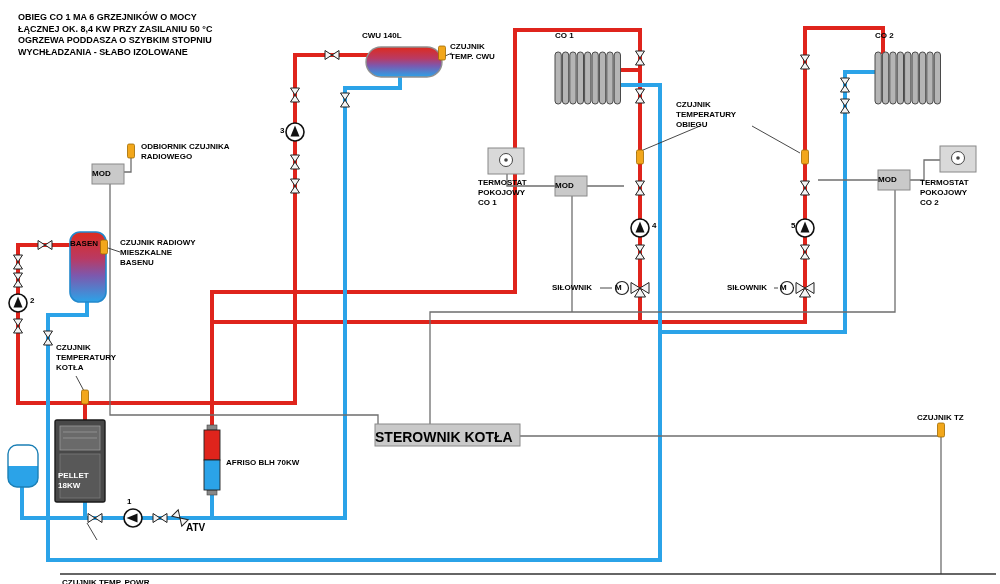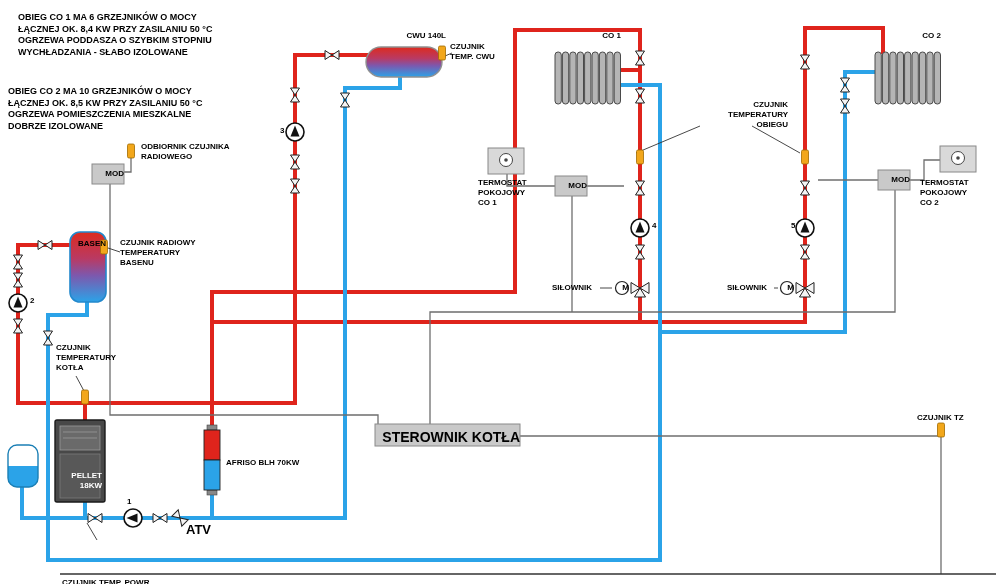--- a/index.html
+++ b/index.html
@@ -11,25 +11,25 @@
   .pipe{fill:none;stroke-linecap:square;stroke-linejoin:miter;stroke-width:4;}
   .pipe-supply{stroke:var(--supply,#df241c);}
   .pipe-return{stroke:var(--return,#2ba3e8);}
   .wire{fill:none;stroke:var(--wire,#6e6e6e);stroke-width:1.3;}
   .wire-dark{fill:none;stroke:#333;stroke-width:1.6;}
   .pointer{fill:none;stroke:#333;stroke-width:0.9;}
   .lbl{
     position:absolute;font-size:8px;font-weight:bold;color:#000;
     white-space:pre-line;line-height:1.28;letter-spacing:0;
   }
-  .lbl.center{text-align:right;}
+  .lbl.center{text-align:left;}
   .lbl.note{font-size:9px;width:272px;}
   .lbl.big{font-size:14px;}
   .lbl.white{color:#ffffff;margin-top:12px;}
-  .lbl.tiny{font-size:13px;}
+  .lbl.tiny{font-size:10px;}
 </style>
 </head>
 <body>
 
 <div class="canvas">
 
 <svg width="1000" height="584" viewBox="0 0 1000 584">
   <defs>
     <linearGradient id="gradTank" x1="0" y1="0" x2="0" y2="1">
       <stop offset="0" stop-color="#dd2b1e"></stop>
@@ -279,24 +279,20 @@
         <use href="#mix"></use>
       </g>
   <circle cx="622" cy="288" r="6.5" fill="#fff" stroke="#222" stroke-width="1.2"></circle>
   <circle cx="787" cy="288" r="6.5" fill="#fff" stroke="#222" stroke-width="1.2"></circle>
 </svg>
 
 <div class="lbl note" style="left:8px;top:12px;margin-left:10px;">OBIEG CO 1 MA 6 GRZEJNIKÓW O MOCY
 ŁĄCZNEJ OK. 8,4 KW PRZY ZASILANIU 50 °C
 OGRZEWA PODDASZA O SZYBKIM STOPNIU
 WYCHŁADZANIA - SŁABO IZOLOWANE</div>
-<div class="lbl note" style="left:8px;top:86px;">OBIEG CO 2 MA 10 GRZEJNIKÓW O MOCY
-ŁĄCZNEJ OK. 8,5 KW PRZY ZASILANIU 50 °C
-OGRZEWA POMIESZCZENIA MIESZKALNE
-DOBRZE IZOLOWANE</div>
 
 <div class="lbl center" style="left:362px;top:31px;width:84px;">CWU 140L</div>
 <div class="lbl" style="left:450px;top:42px;">CZUJNIK
 TEMP. CWU</div>
 
 <div class="lbl center" style="left:555px;top:31px;width:66px;">CO 1</div>
 <div class="lbl center" style="left:875px;top:31px;width:66px;">CO 2</div>
 
 <div class="lbl center" style="left:676px;top:100px;width:112px;">CZUJNIK
 TEMPERATURY
@@ -311,21 +307,21 @@
 
 <div class="lbl" style="left:478px;top:178px;">TERMOSTAT
 POKOJOWY
 CO 1</div>
 <div class="lbl" style="left:920px;top:178px;">TERMOSTAT
 POKOJOWY
 CO 2</div>
 
 <div class="lbl center" style="left:70px;top:219px;width:36px;margin-top:20px;">BASEN</div>
 <div class="lbl" style="left:120px;top:238px;">CZUJNIK RADIOWY
-TEMPERATURY
+MIESZKALNE
 BASENU</div>
 
 <div class="lbl" style="left:552px;top:283px;">SIŁOWNIK</div>
 <div class="lbl" style="left:727px;top:283px;">SIŁOWNIK</div>
 
 <div class="lbl" style="left:56px;top:343px;">CZUJNIK
 TEMPERATURY
 KOTŁA</div>
 
 <div class="lbl center big" style="left:375px;top:429px;width:145px;">STEROWNIK KOTŁA</div>

